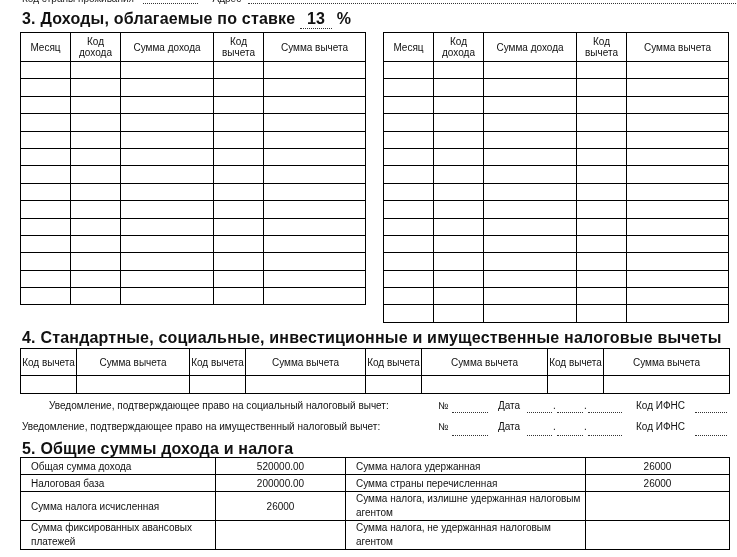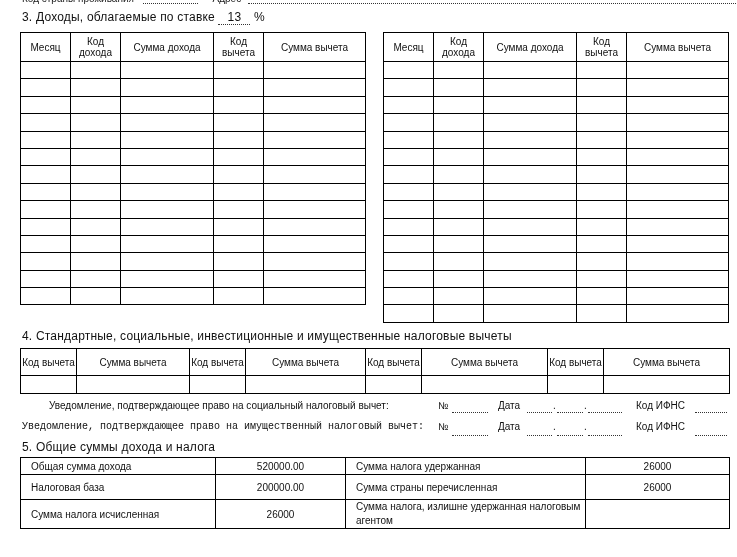--- a/index.html
+++ b/index.html
@@ -1,20 +1,20 @@
 <!DOCTYPE html>
 <html><head>
 <meta charset="utf-8">
 <style>
   html,body{margin:0;padding:0;background:#fff;}
   body{width:737px;height:557px;overflow:hidden;position:relative;font-family:"Liberation Sans",sans-serif;color:#111;font-size:10px;}
   .abs{position:absolute;}
   .topline{left:22px;top:-7px;height:12px;font-size:10px;white-space:nowrap;color:#222;}
   .dots{display:inline-block;border-bottom:1px dotted #333;height:10px;vertical-align:bottom;}
-  .h{font-weight:normal;font-size:12px;letter-spacing:0.2px;}
+  .h{font-weight:bold;font-size:16px;letter-spacing:0.2px;}
   table{border-collapse:collapse;position:absolute;table-layout:fixed;}
   td,th{border:1px solid #000;padding:0;text-align:center;font-weight:normal;font-size:10px;line-height:11px;overflow:hidden;}
   th{height:28px;}
   .inc td{height:16.4px;}
   .ded td{height:17px;}
   .ded th{height:26px;}
   .tot td{font-size:10px;line-height:11px;}
   .tot td.l{text-align:left;padding-left:10px;}
   .tot td.c{text-align:center;}
   .notice{left:22px;font-size:10px;white-space:nowrap;}
@@ -327,21 +327,21 @@
   <span style="position:absolute;left:476px;">Дата</span>
   <span class="dots" style="position:absolute;left:505px;top:2px;width:25px;"></span>
   <span style="position:absolute;left:531px;">.</span>
   <span class="dots" style="position:absolute;left:535px;top:2px;width:26px;"></span>
   <span style="position:absolute;left:562px;">.</span>
   <span class="dots" style="position:absolute;left:566px;top:2px;width:34px;"></span>
   <span style="position:absolute;left:614px;">Код ИФНС</span>
   <span class="dots" style="position:absolute;left:673px;top:2px;width:32px;"></span>
 </div>
 <div class="abs notice" style="top:421px;">
-  <span style="position:absolute;left:0;font-family:Liberation Mono, monospace;">Уведомление, подтверждающее право на имущественный налоговый вычет:</span>
+  <span style="position:absolute;left:0;">Уведомление, подтверждающее право на имущественный налоговый вычет:</span>
   <span style="position:absolute;left:416px;">№</span>
   <span class="dots" style="position:absolute;left:430px;top:4px;width:36px;"></span>
   <span style="position:absolute;left:476px;">Дата</span>
   <span class="dots" style="position:absolute;left:505px;top:4px;width:25px;"></span>
   <span style="position:absolute;left:531px;">.</span>
   <span class="dots" style="position:absolute;left:535px;top:4px;width:26px;"></span>
   <span style="position:absolute;left:562px;">.</span>
   <span class="dots" style="position:absolute;left:566px;top:4px;width:34px;"></span>
   <span style="position:absolute;left:614px;">Код ИФНС</span>
   <span class="dots" style="position:absolute;left:673px;top:4px;width:32px;"></span>
@@ -356,26 +356,32 @@
       <col style="width:240px">
       <col style="width:144px">
     </colgroup>
   <tbody>
     <tr style="height:17px;">
       <td class="l">Общая сумма дохода</td>
       <td class="c">520000.00</td>
       <td class="l">Сумма налога удержанная</td>
       <td class="c">26000</td>
     </tr>
-    <tr style="height:25px;">
+    <tr style="height:17px;">
       <td class="l">Налоговая база</td>
       <td class="c">200000.00</td>
       <td class="l">Сумма страны перечисленная</td>
       <td class="c">26000</td>
     </tr>
     <tr style="height:28px;">
       <td class="l">Сумма налога исчисленная</td>
       <td class="c">26000</td>
       <td class="l" style="line-height:14px;">Сумма налога, излишне удержанная налоговым агентом</td>
       <td class="c"></td>
     </tr>
+    <tr style="height:28px;">
+      <td class="l" style="line-height:14px;">Сумма фиксированных авансовых платежей</td>
+      <td class="c"></td>
+      <td class="l" style="line-height:14px;">Сумма налога, не удержанная налоговым агентом</td>
+      <td class="c"></td>
+    </tr>
   </tbody>
 </table>
 
 </body></html>

